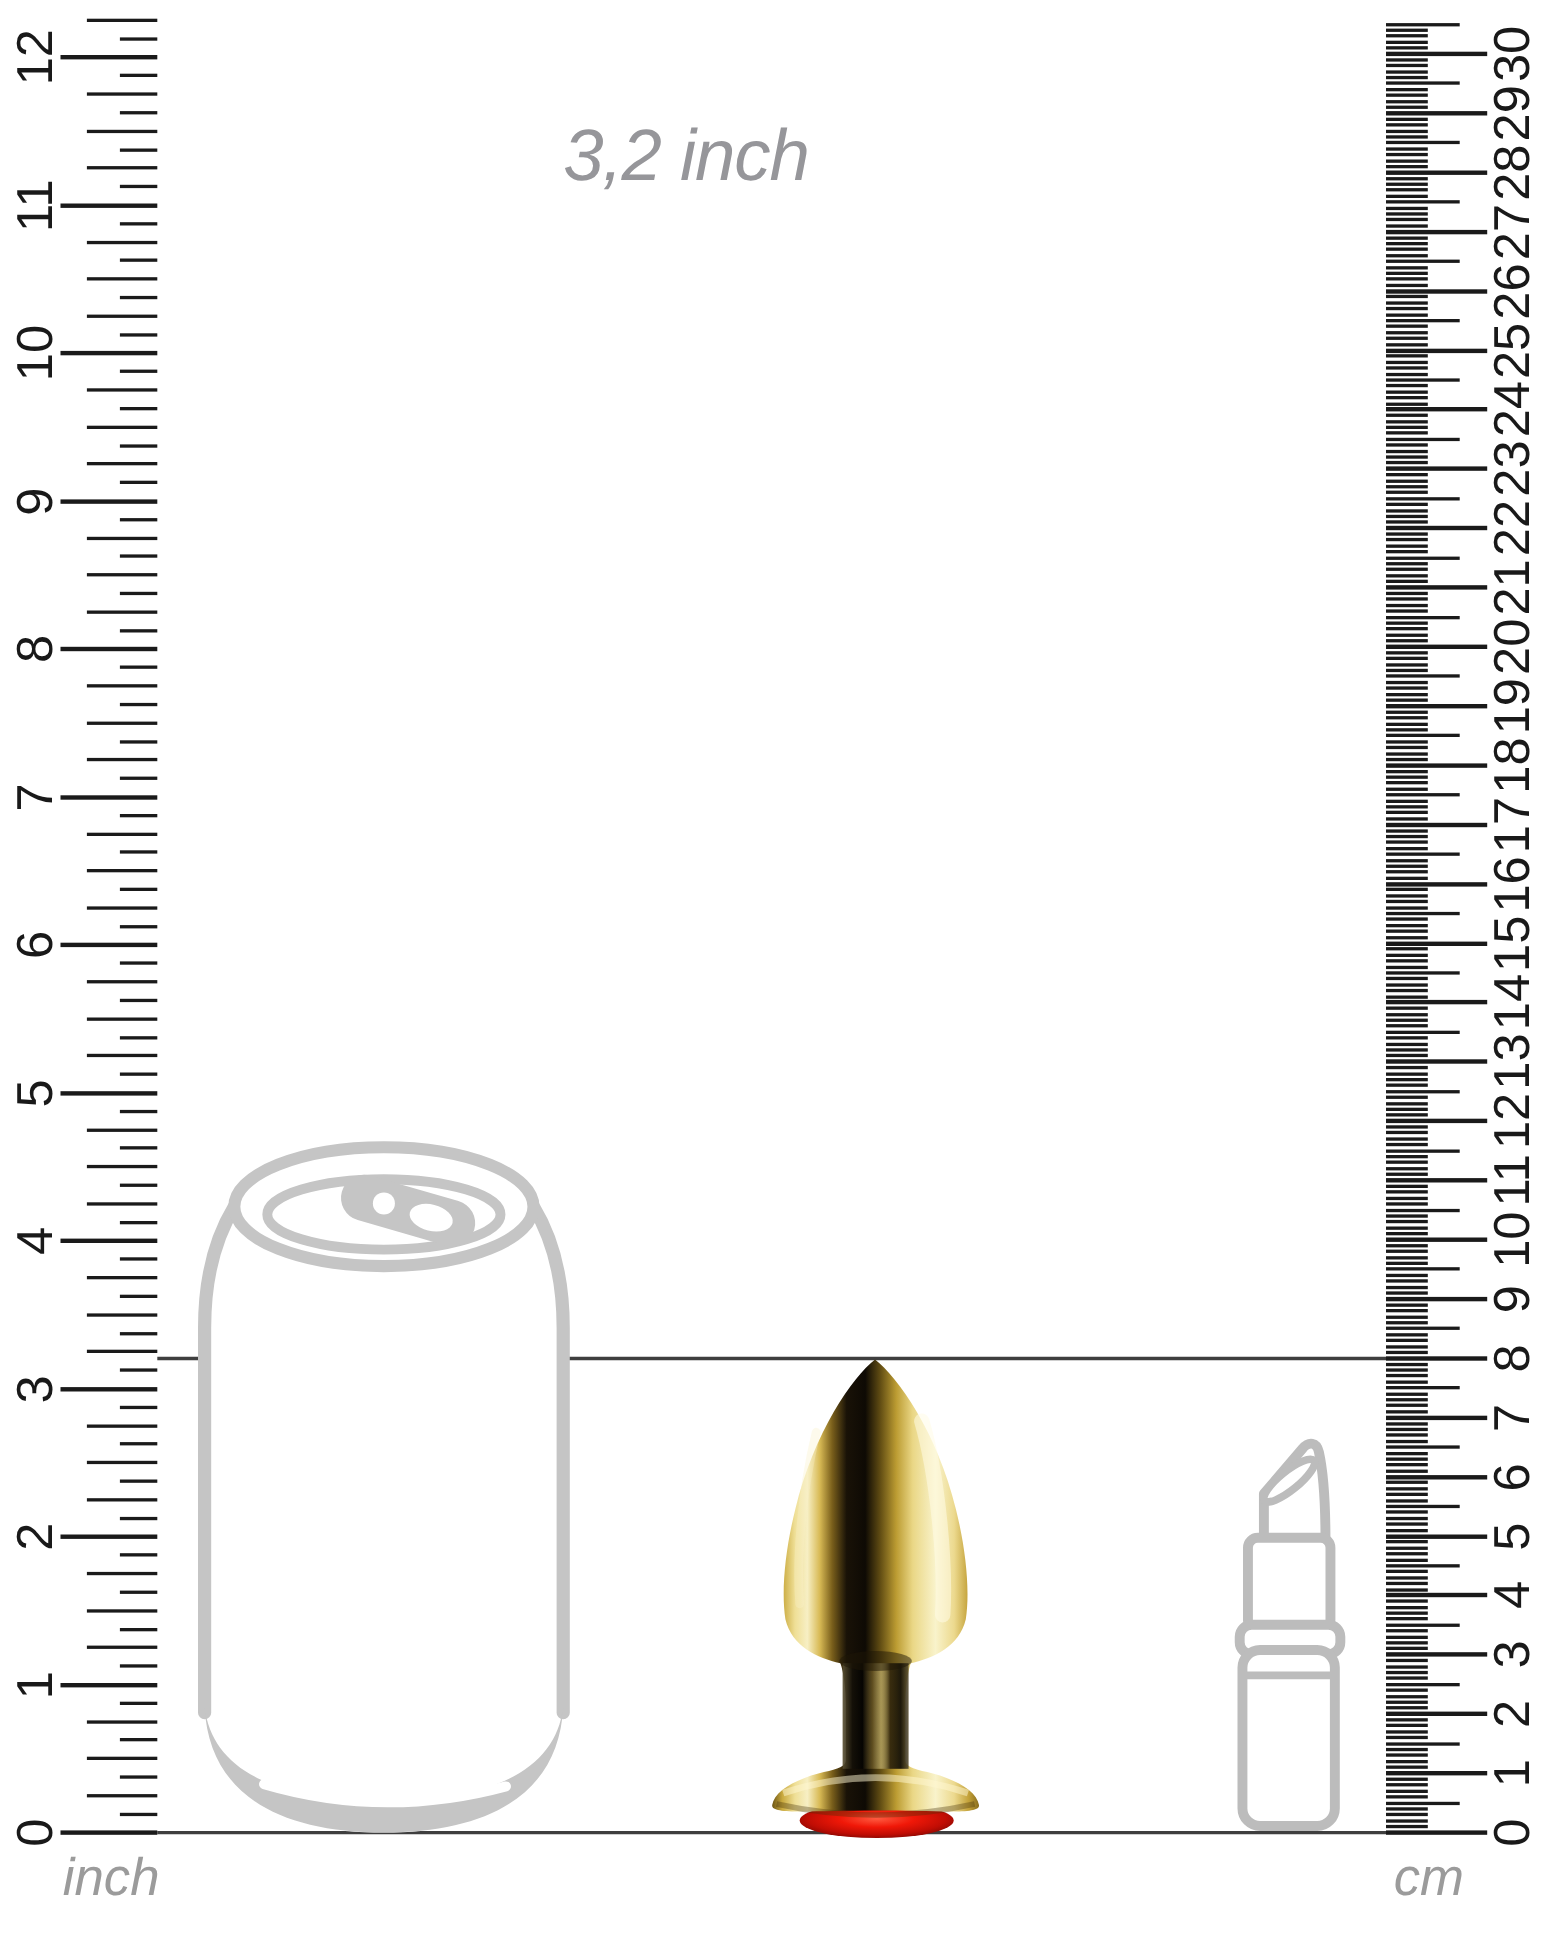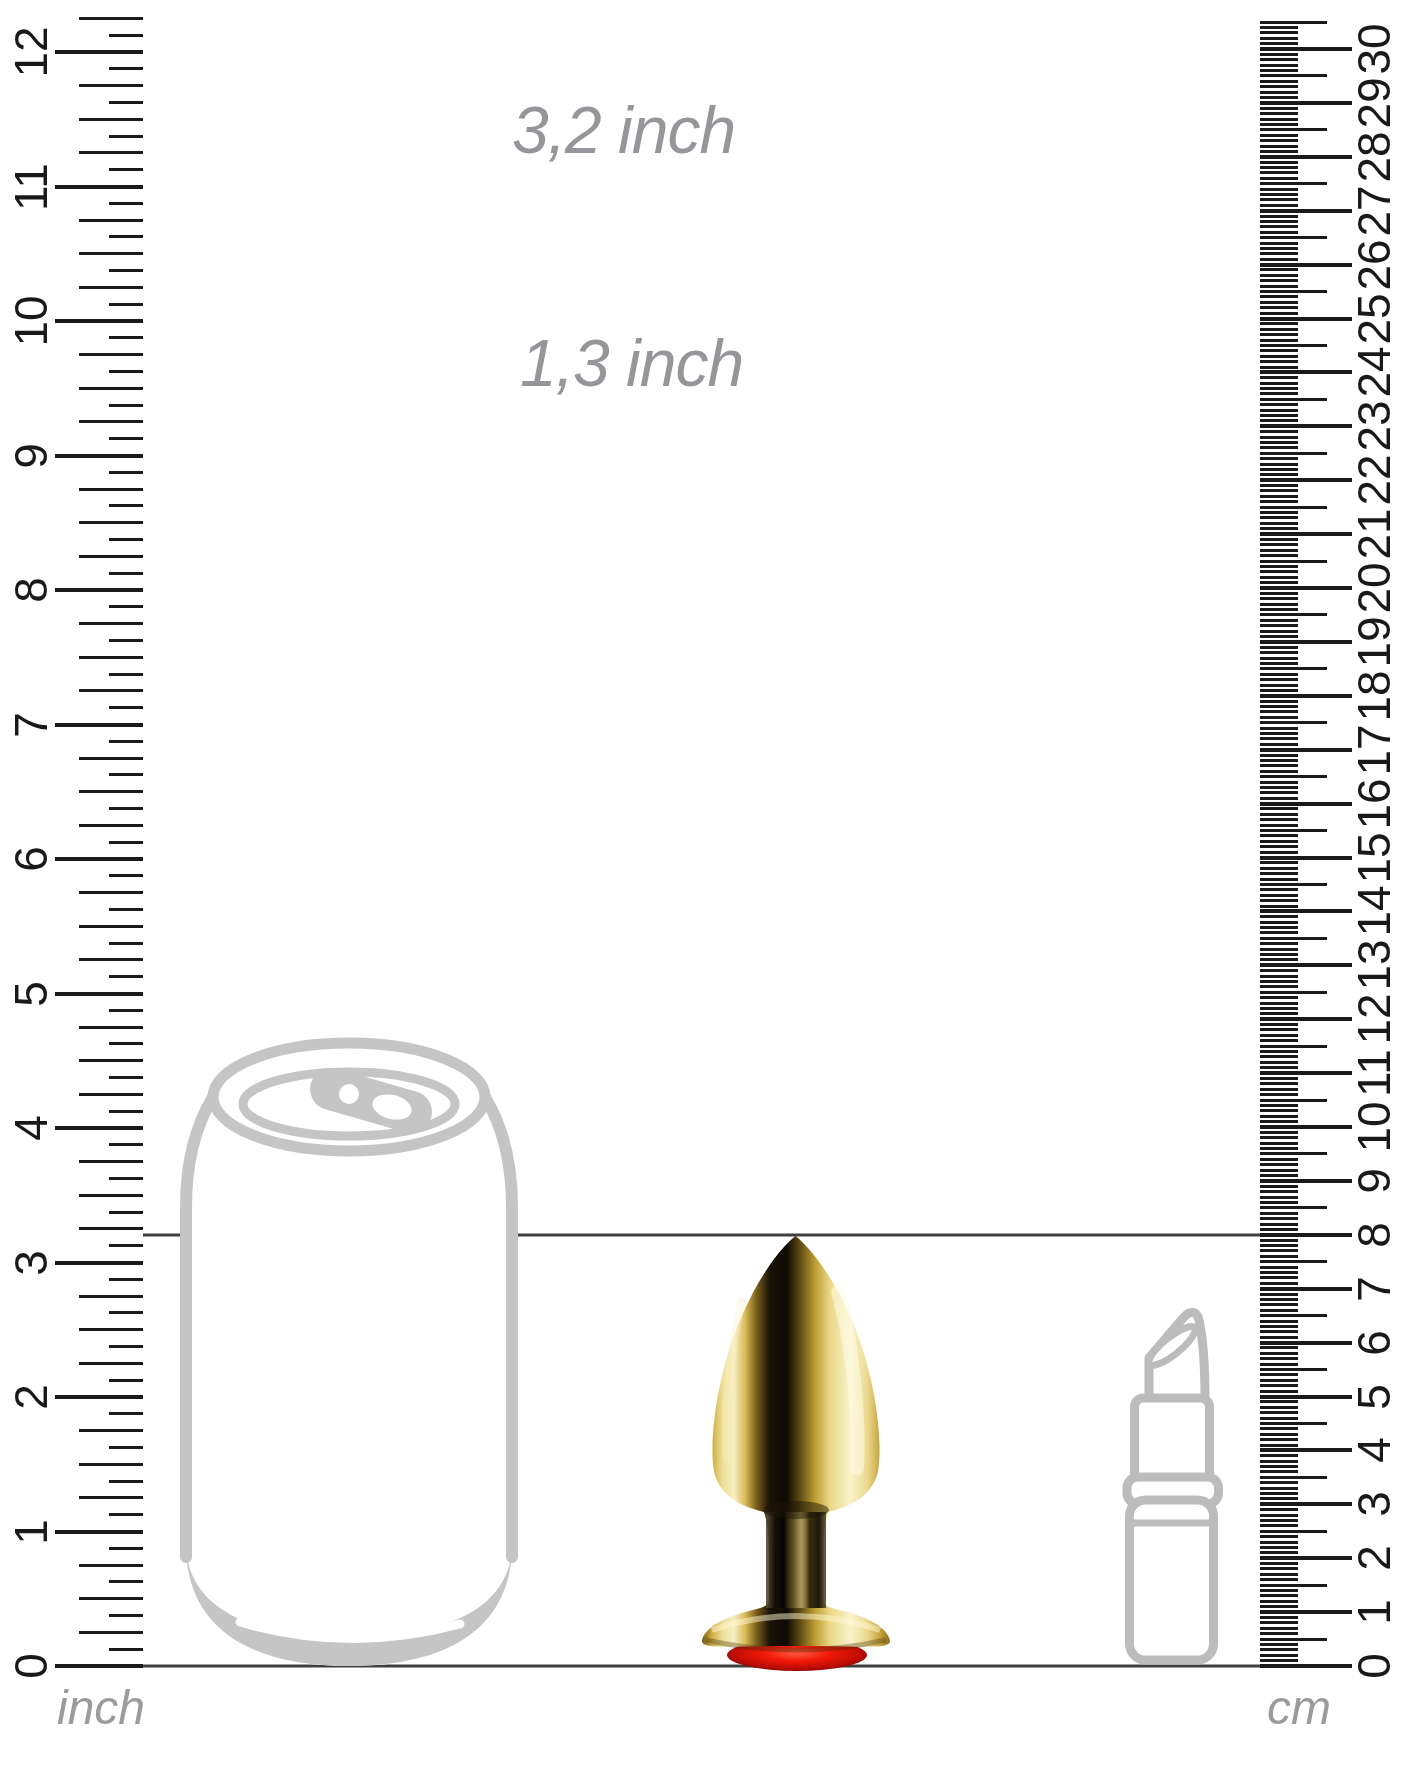--- a/index.html
+++ b/index.html
@@ -20,22 +20,21 @@
     position:absolute;color:#191919;font-size:46px;line-height:1;
     transform:translate(-50%,-50%) rotate(-90deg);white-space:nowrap;
   }
   svg.scene{position:absolute;left:0;top:0;}
 </style>
 </head>
 <body>
 
 <div class="stage">
 
-  <div class="measure" style="left:512px;top:97px;">3,2 inch</div>
-  <div class="measure" style="left:520px;top:330px;">1,3 inch</div>
+  <div class="measure" style="left:512px;top:108px;">3,2 inch</div>
 
   <svg class="scene" width="1405" height="1771" viewBox="0 0 1405 1771">
     <defs>
       <linearGradient id="gold" x1="0" y1="0" x2="1" y2="0">
         <stop offset="0" stop-color="#6e5614"></stop>
         <stop offset="0.05" stop-color="#caaa3f"></stop>
         <stop offset="0.11" stop-color="#efdf96"></stop>
         <stop offset="0.17" stop-color="#f7efc4"></stop>
         <stop offset="0.23" stop-color="#d8ba55"></stop>
         <stop offset="0.29" stop-color="#7a5f1b"></stop>

